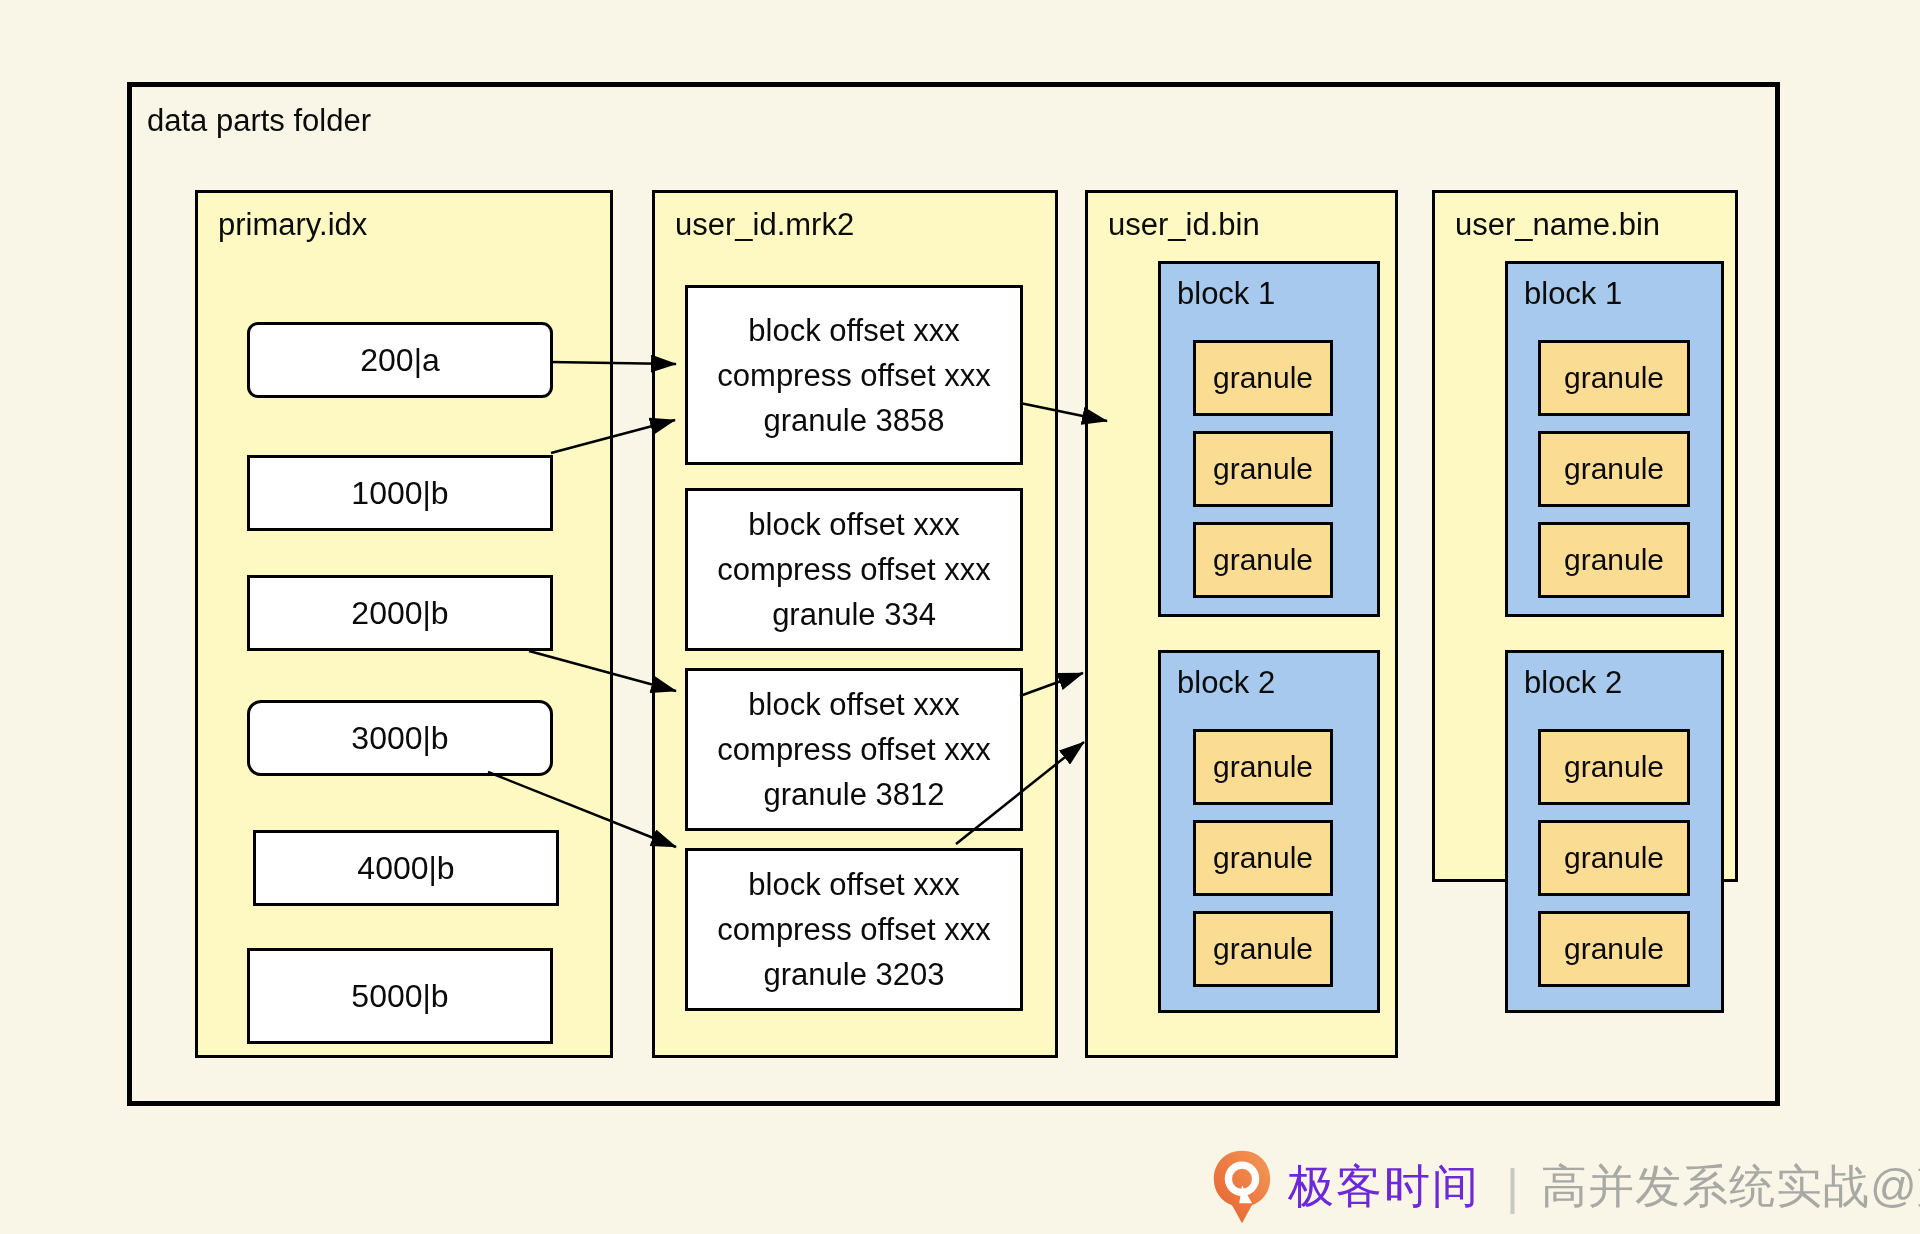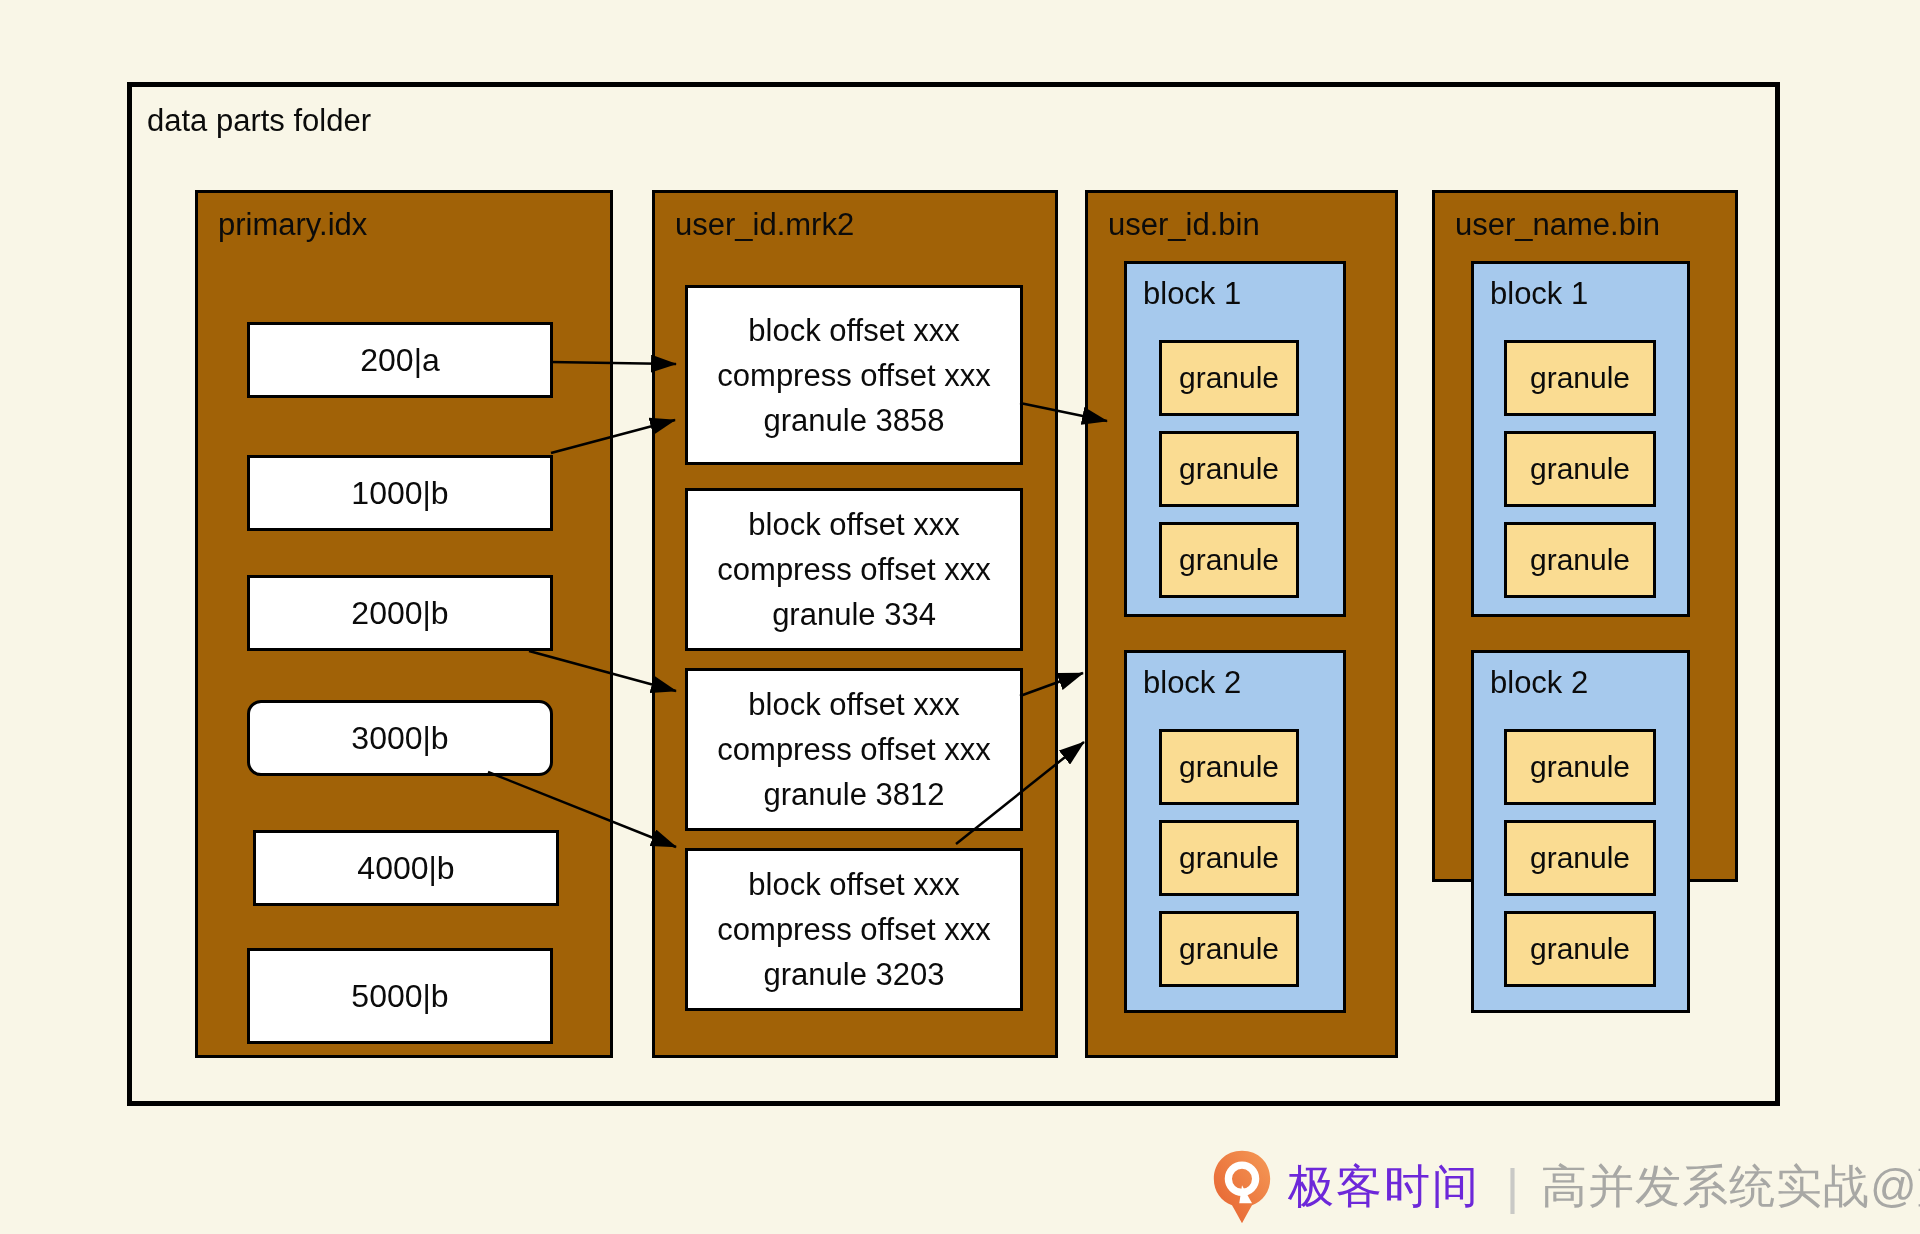--- a/index.html
+++ b/index.html
@@ -17,21 +17,21 @@
   }
   .abs { position: absolute; }
   .frame {
     border: 5px solid #000;
     background: transparent;
   }
   .frame-label {
     font-size: 31px;
   }
   .col {
-    background: #a16207;
+    background: #fef9c3;
     border: 3px solid #000;
   }
   .col-title {
     position: absolute;
     left: 20px;
     top: 14px;
     font-size: 31px;
     white-space: nowrap;
   }
   .idxbox {
@@ -52,20 +52,21 @@
     align-items: center;
     justify-content: center;
     font-size: 31px;
     line-height: 45px;
     text-align: center;
   }
   .block {
     position: absolute;
     background: #a6c9ed;
     border: 3px solid #000;
+    margin-left: 34px;
   }
   .block-label {
     position: absolute;
     left: 16px;
     top: 12px;
     font-size: 31px;
     white-space: nowrap;
   }
   .granule {
     position: absolute;
@@ -116,21 +117,21 @@
 <body>
 
 <div class="stage">
 
   <div class="abs frame" style="left:127px; top:82px; width:1653px; height:1024px;">
     <div class="abs frame-label" style="left:15px; top:16px;text-align:right;">data parts folder</div>
   </div>
 
   <div class="abs col" style="left:195px; top:190px; width:418px; height:868px;">
     <div class="col-title">primary.idx</div>
-    <div class="idxbox" style="left:49px; top:129px; width:306px; height:76px;">200|a</div>
+    <div class="idxbox" style="left:49px; top:129px; width:306px; height:76px;border-radius:11px;">200|a</div>
     <div class="idxbox" style="left:49px; top:262px; width:306px; height:76px;">1000|b</div>
     <div class="idxbox" style="left:49px; top:382px; width:306px; height:76px;">2000|b</div>
     <div class="idxbox" style="left:49px; top:507px; width:306px; height:76px;border-radius:14px;">3000|b</div>
     <div class="idxbox" style="left:55px; top:637px; width:306px; height:76px;">4000|b</div>
     <div class="idxbox" style="left:49px; top:755px; width:306px; height:96px;">5000|b</div>
   </div>
 
   <div class="abs col" style="left:652px; top:190px; width:406px; height:868px;">
     <div class="col-title">user_id.mrk2</div>
     <div class="markbox" style="left:30px; top:92px; width:338px; height:180px;">

